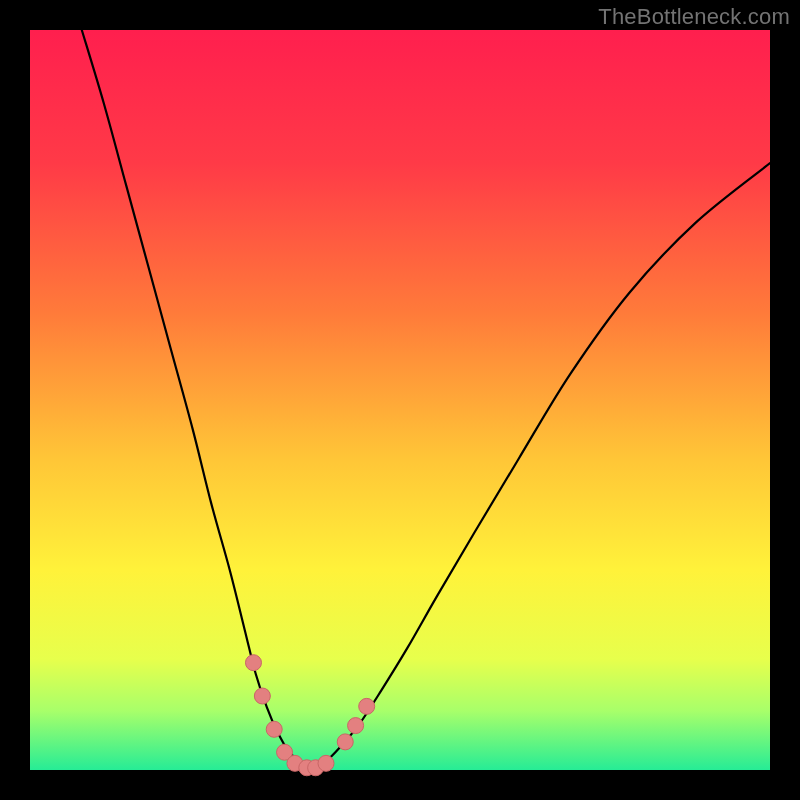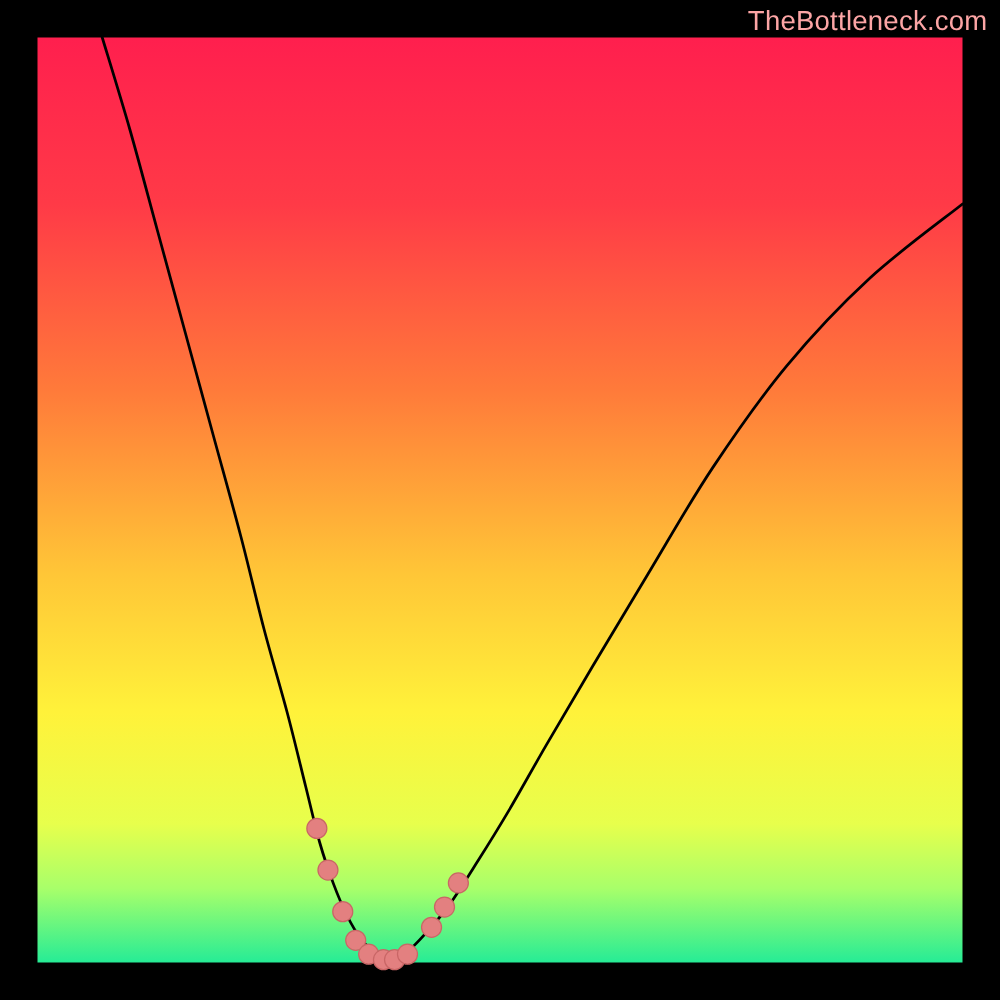--- a/index.html
+++ b/index.html
@@ -24,21 +24,21 @@
     top: 30px;
     left: 30px;
     width: 740px;
     height: 740px;
     
   }
   .watermark {
     position: absolute;
     top: 4px;
     right: 10px;
-    color: #fca5a5;
+    color: #737373;
     font-size: 22px;
     font-weight: 400;
     letter-spacing: 0.2px;
     font-family: Arial, Helvetica, sans-serif;
   }
   svg.curves {
     position: absolute;
     top: 0;
     left: 0;
     width: 740px;

